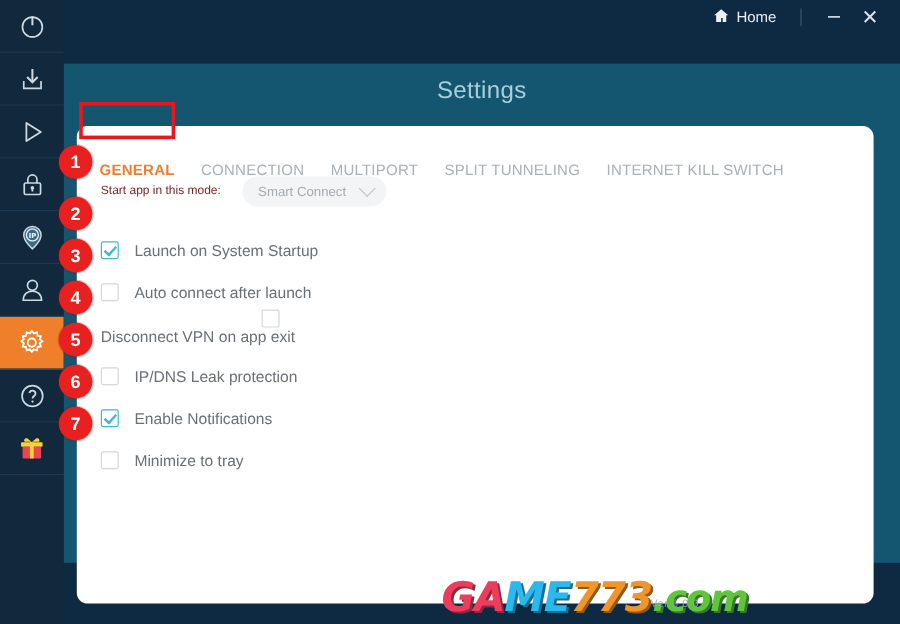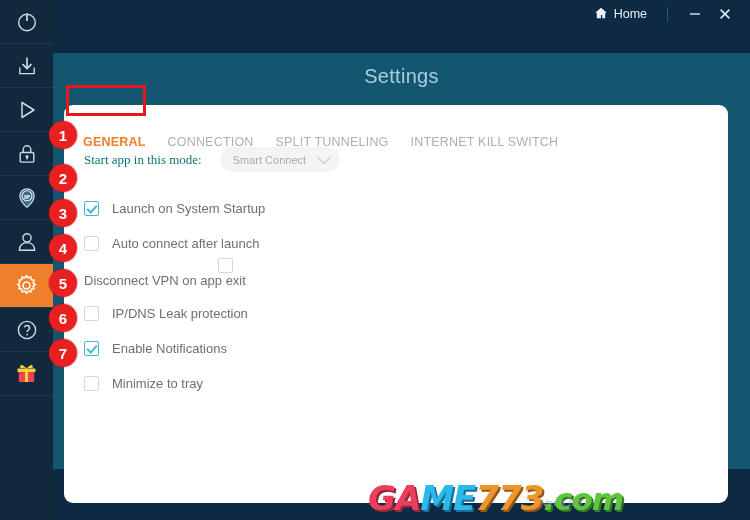--- a/index.html
+++ b/index.html
@@ -184,24 +184,23 @@
 
   
   #mode-row {
     position: absolute;
     left: 20px;
     top: 42px;
     display: flex;
     align-items: center;
   }
   #mode-label {
-    font-size: 13px;
-    color: #0f766e;
+    font-size: 10px;
+    color: #7f1d1d;
     margin-right: 18px;
-    font-family: Liberation Serif, serif;
   }
   #mode-select {
     width: 120px;
     height: 25px;
     background: #f3f4f6;
     border-radius: 13px;
     display: flex;
     align-items: center;
     justify-content: space-between;
     padding: 0 11px 0 13px;
@@ -395,20 +394,21 @@
 
   <div id="content">
 
     <div id="page-title">Settings</div>
 
     <div id="card">
 
       <div id="tabs">
         <div class="tab active">GENERAL</div>
         <div class="tab">CONNECTION</div>
+        <div class="tab">MULTIPORT</div>
         <div class="tab">SPLIT TUNNELING</div>
         <div class="tab">INTERNET KILL SWITCH</div>
       </div>
 
       <div id="mode-row">
         <div id="mode-label">Start app in this mode:</div>
         <div id="mode-select">
           <span id="mode-value">Smart Connect</span>
           <span class="chev"></span>
         </div>

